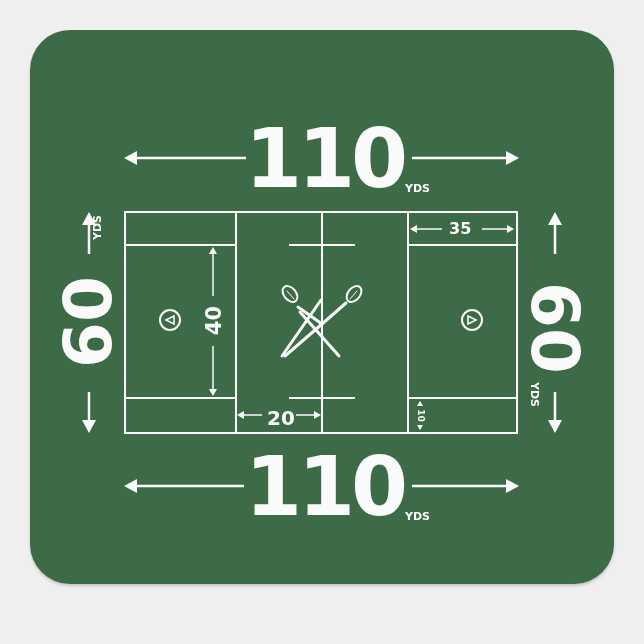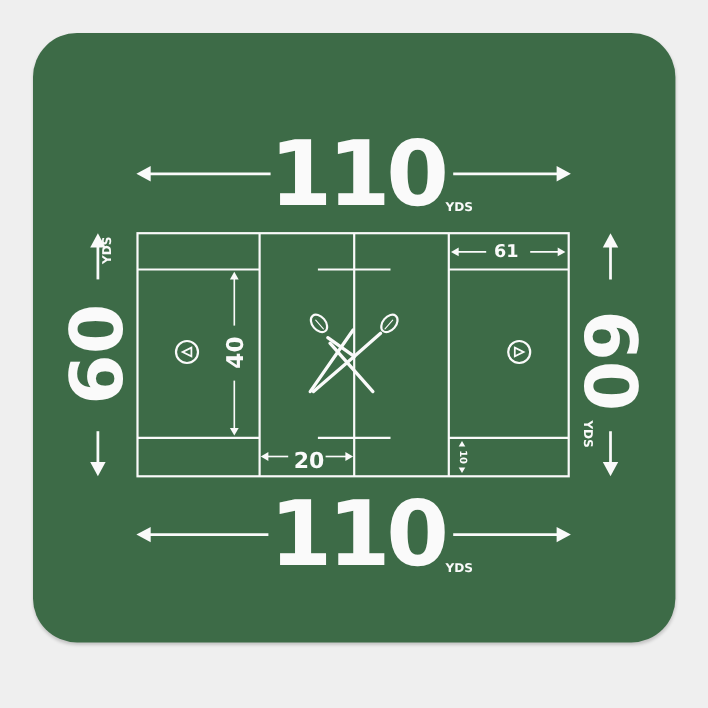--- a/index.html
+++ b/index.html
@@ -151,14 +151,14 @@
 <div class="yds" style="left:405px; top:511px;">YDS</div>
 
 <div class="big" style="left:46px; top:292px; font-size:66px; transform:rotate(-90deg); transform-origin:center; width:86px; text-align:center;">60</div>
 <div class="yds" style="left:92px; top:240px; transform:rotate(-90deg); transform-origin:left top;">YDS</div>
 
 <div class="big" style="left:511px; top:292px; font-size:66px; transform:rotate(90deg); transform-origin:center; width:86px; text-align:center;">60</div>
 <div class="yds" style="left:540px; top:382px; transform:rotate(90deg); transform-origin:left top;">YDS</div>
 
 <div class="dimlabel" style="left:194px; top:310px; font-size:21px; transform:rotate(-90deg); width:40px; text-align:center;">40</div>
 <div class="dimlabel" style="left:267px; top:408px; font-size:20px;">20</div>
-<div class="dimlabel" style="left:449px; top:221px; font-size:16px;">61</div>
+<div class="dimlabel" style="left:449px; top:221px; font-size:16px;">35</div>
 <div class="dimlabel" style="left:413px; top:411px; font-size:9px; transform:rotate(90deg); width:14px; text-align:center;">10</div>
 
 </body></html>

